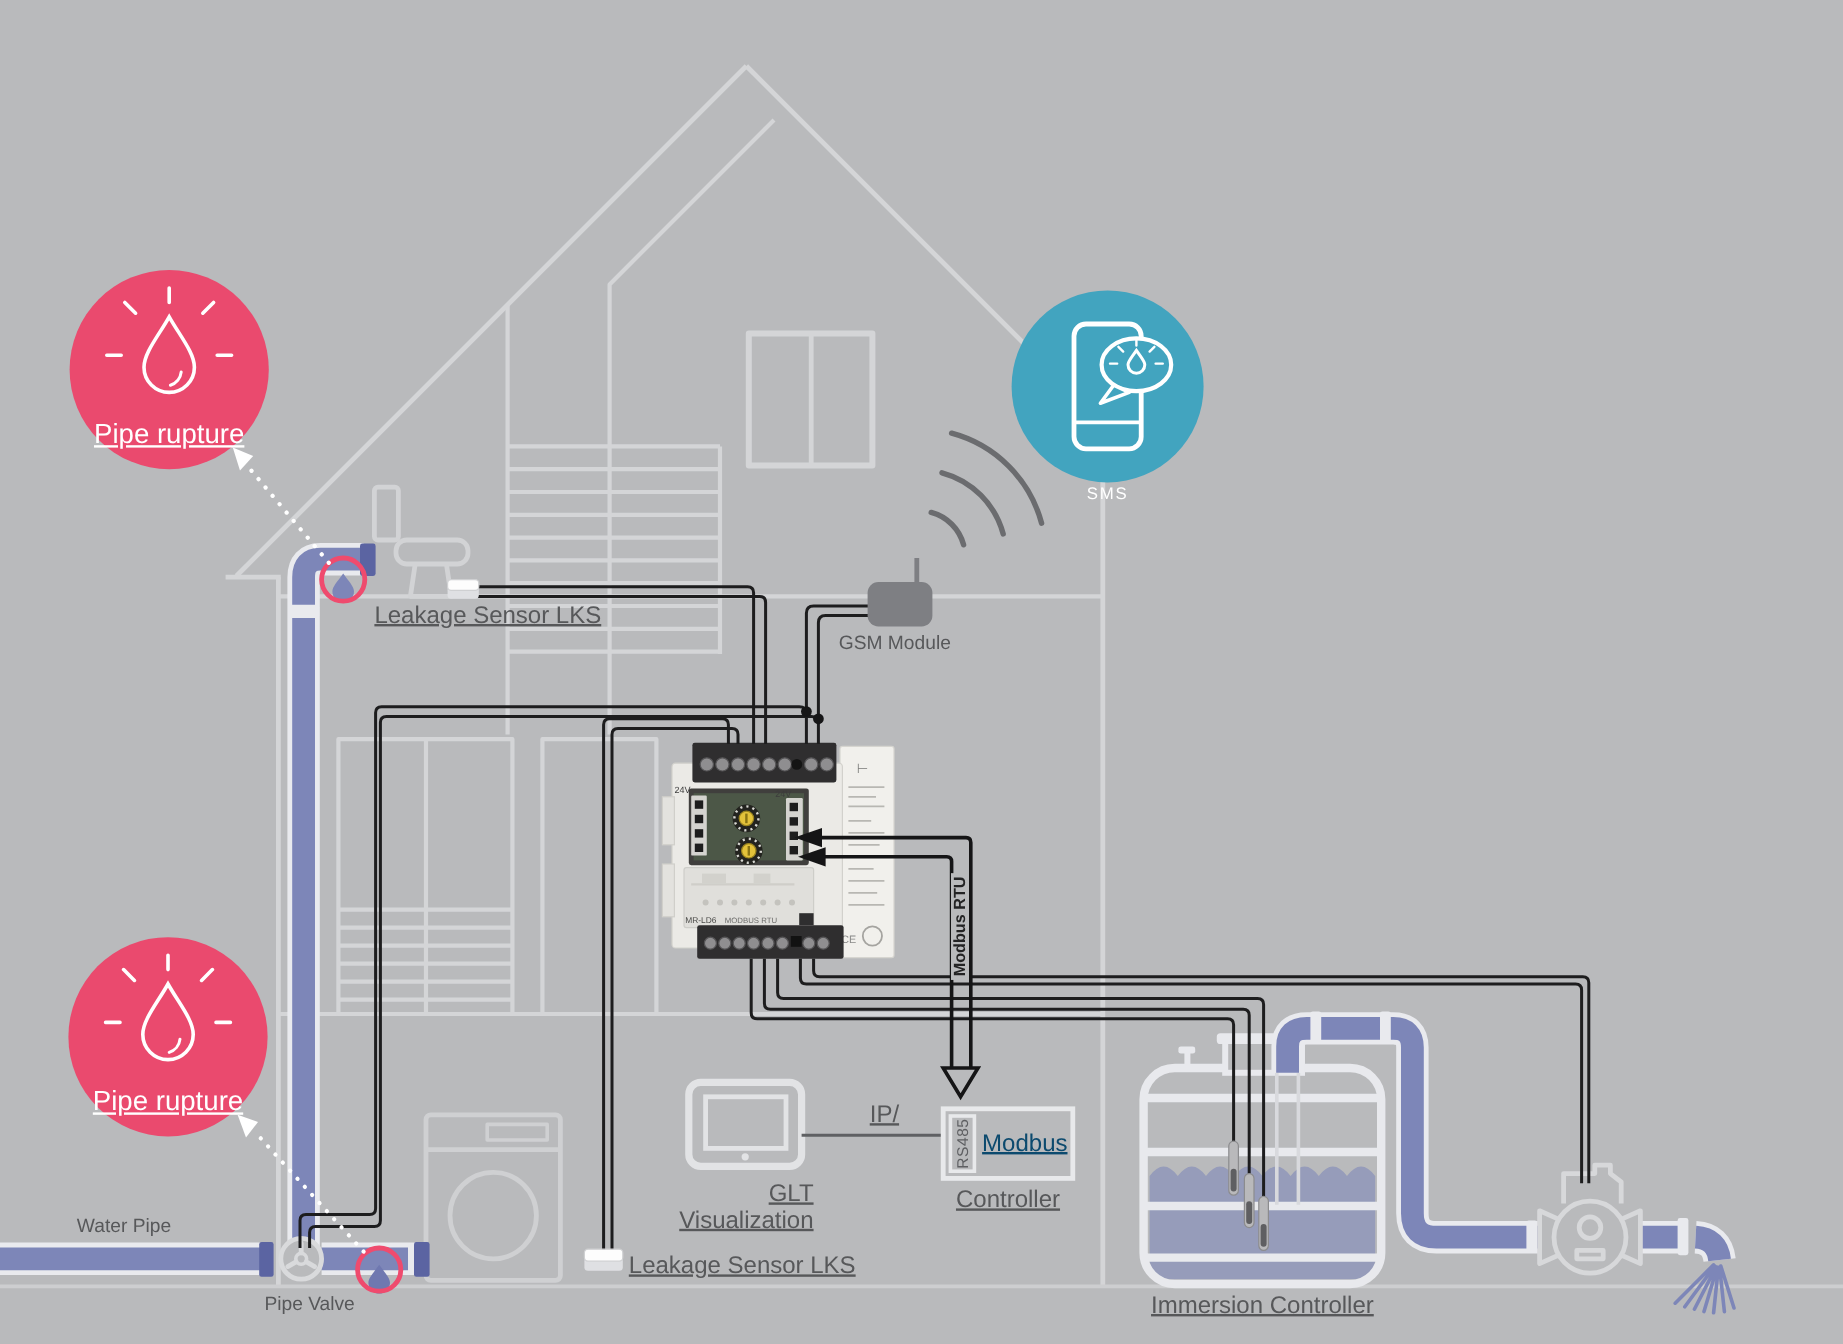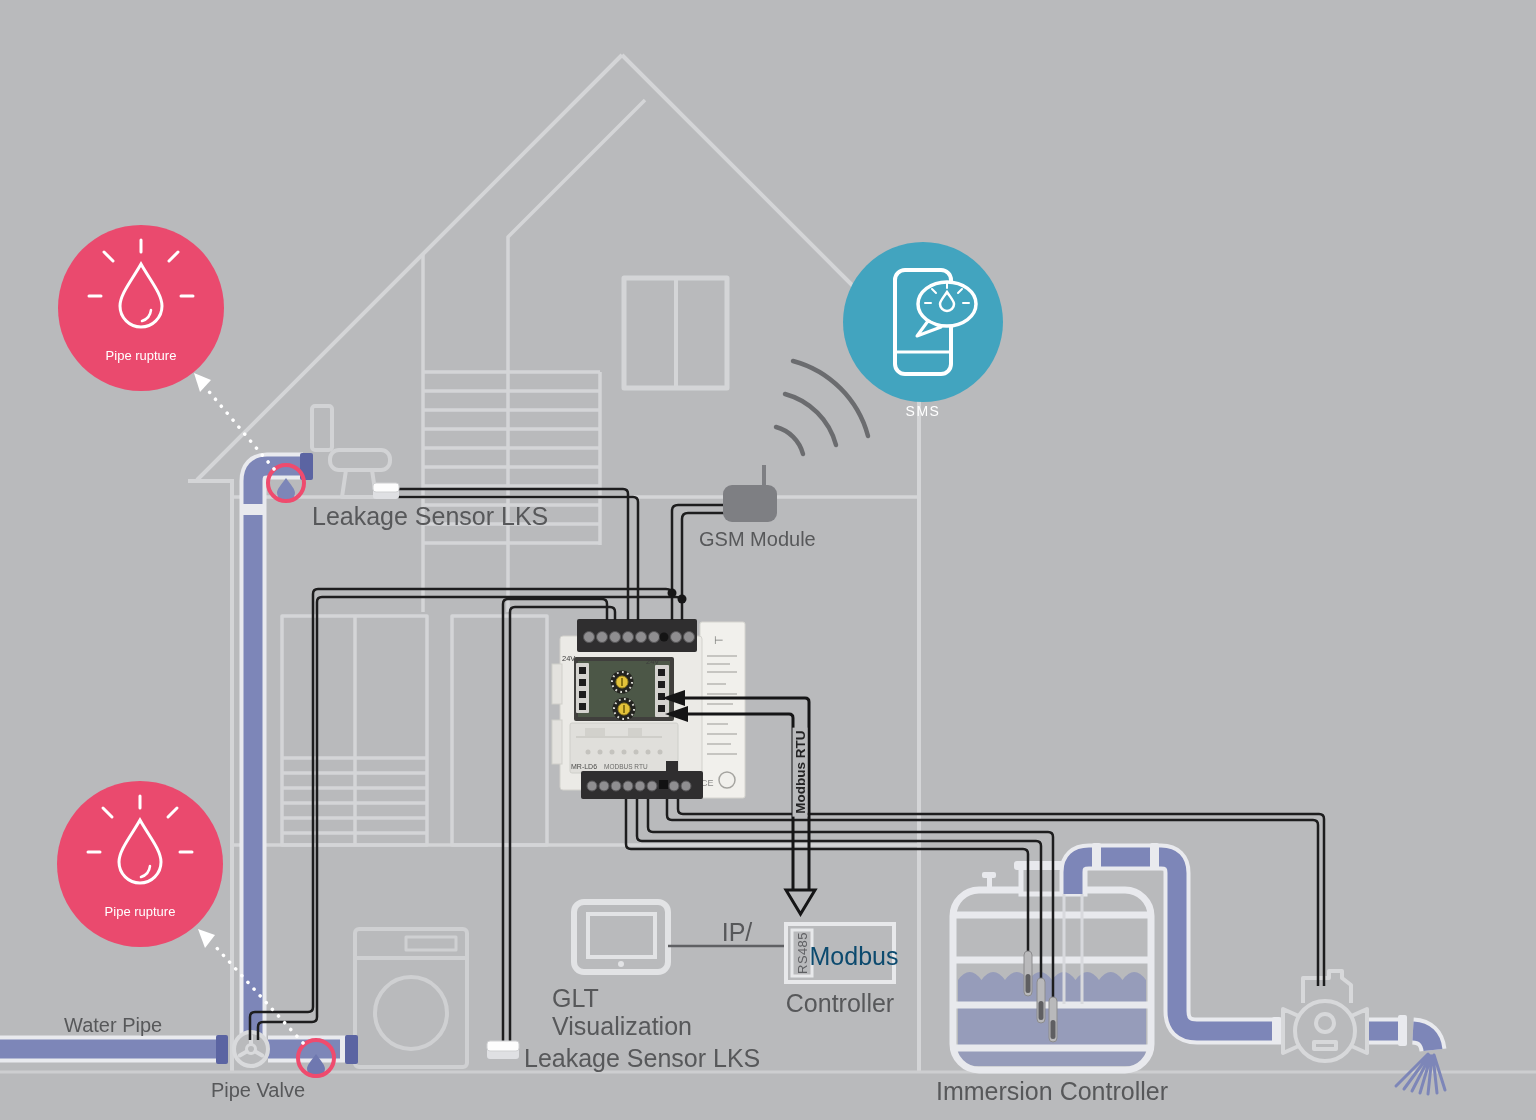--- a/index.html
+++ b/index.html
@@ -1,22 +1,22 @@
 <!DOCTYPE html>
 <html><head>
 <meta charset="utf-8">
 <style>
   html,body{margin:0;padding:0;}
   #stage{position:relative;width:1536px;height:1120px;background:#b9babc;overflow:hidden;
          font-family:"Liberation Sans", sans-serif;}
   svg{position:absolute;left:0;top:0;}
-  .lbl{position:absolute;color:#57585a;font-size:20px;line-height:1.12;white-space:nowrap;}
-  .lbl.small{font-size:25px;}
-  .lbl.center{transform:translateX(-50%);text-align:left;}
-  .badge-label{position:absolute;transform:translateX(-50%);color:#fff;font-size:13px;white-space:nowrap;}
+  .lbl{position:absolute;color:#57585a;font-size:16px;line-height:1.12;white-space:nowrap;}
+  .lbl.small{font-size:20px;text-decoration:underline;}
+  .lbl.center{transform:translateX(-50%);text-align:right;}
+  .badge-label{position:absolute;transform:translateX(-50%);color:#fff;font-size:23px;white-space:nowrap;text-decoration:underline;}
   .sms-label{position:absolute;transform:translateX(-50%);color:#fff;font-size:14px;letter-spacing:1.5px;margin-top:39px;}
   .rot{position:absolute;transform:translate(-50%,-50%) rotate(-90deg);white-space:nowrap;}
   #rs485-label{font-size:13px;color:#5e5f62;letter-spacing:.4px;}
   #modbus-rtu-label{font-size:13.5px;font-weight:bold;color:#232324;background:#b9babc;padding:0 3px;}
   #modbus-cell-label{color:#0c4a6e;}
 </style>
 </head>
 <body>
 
 <div id="stage">

